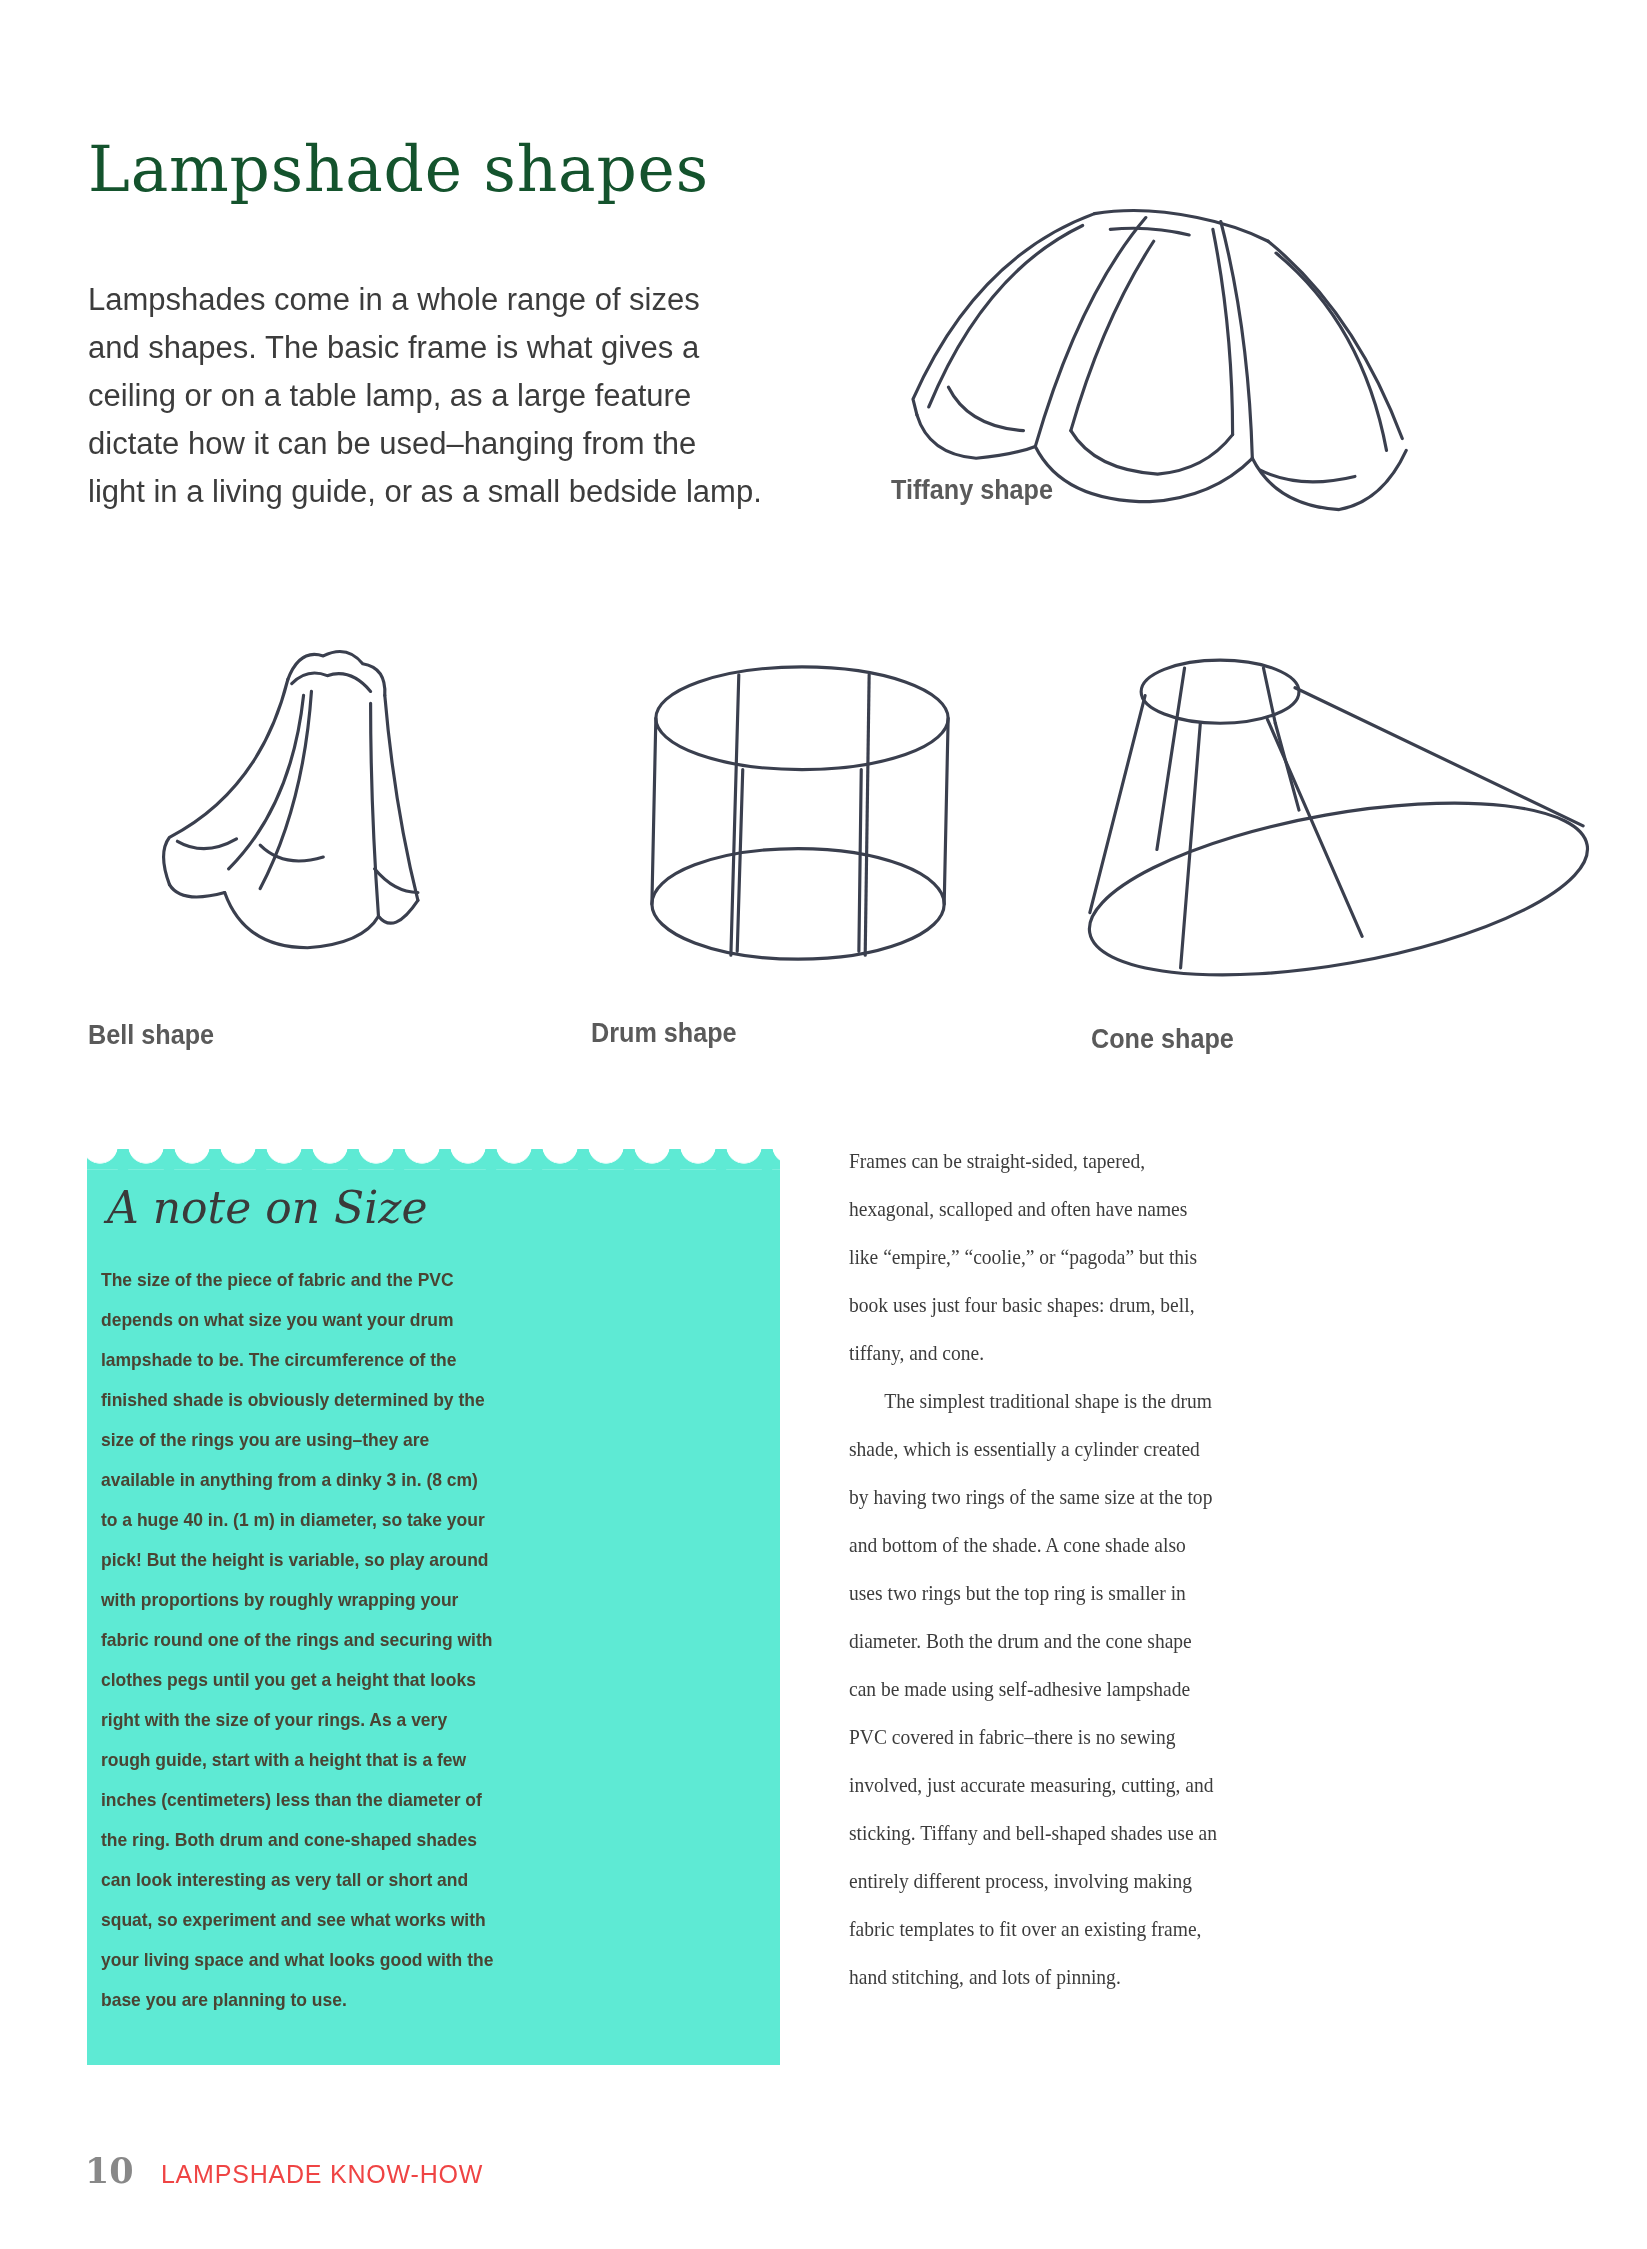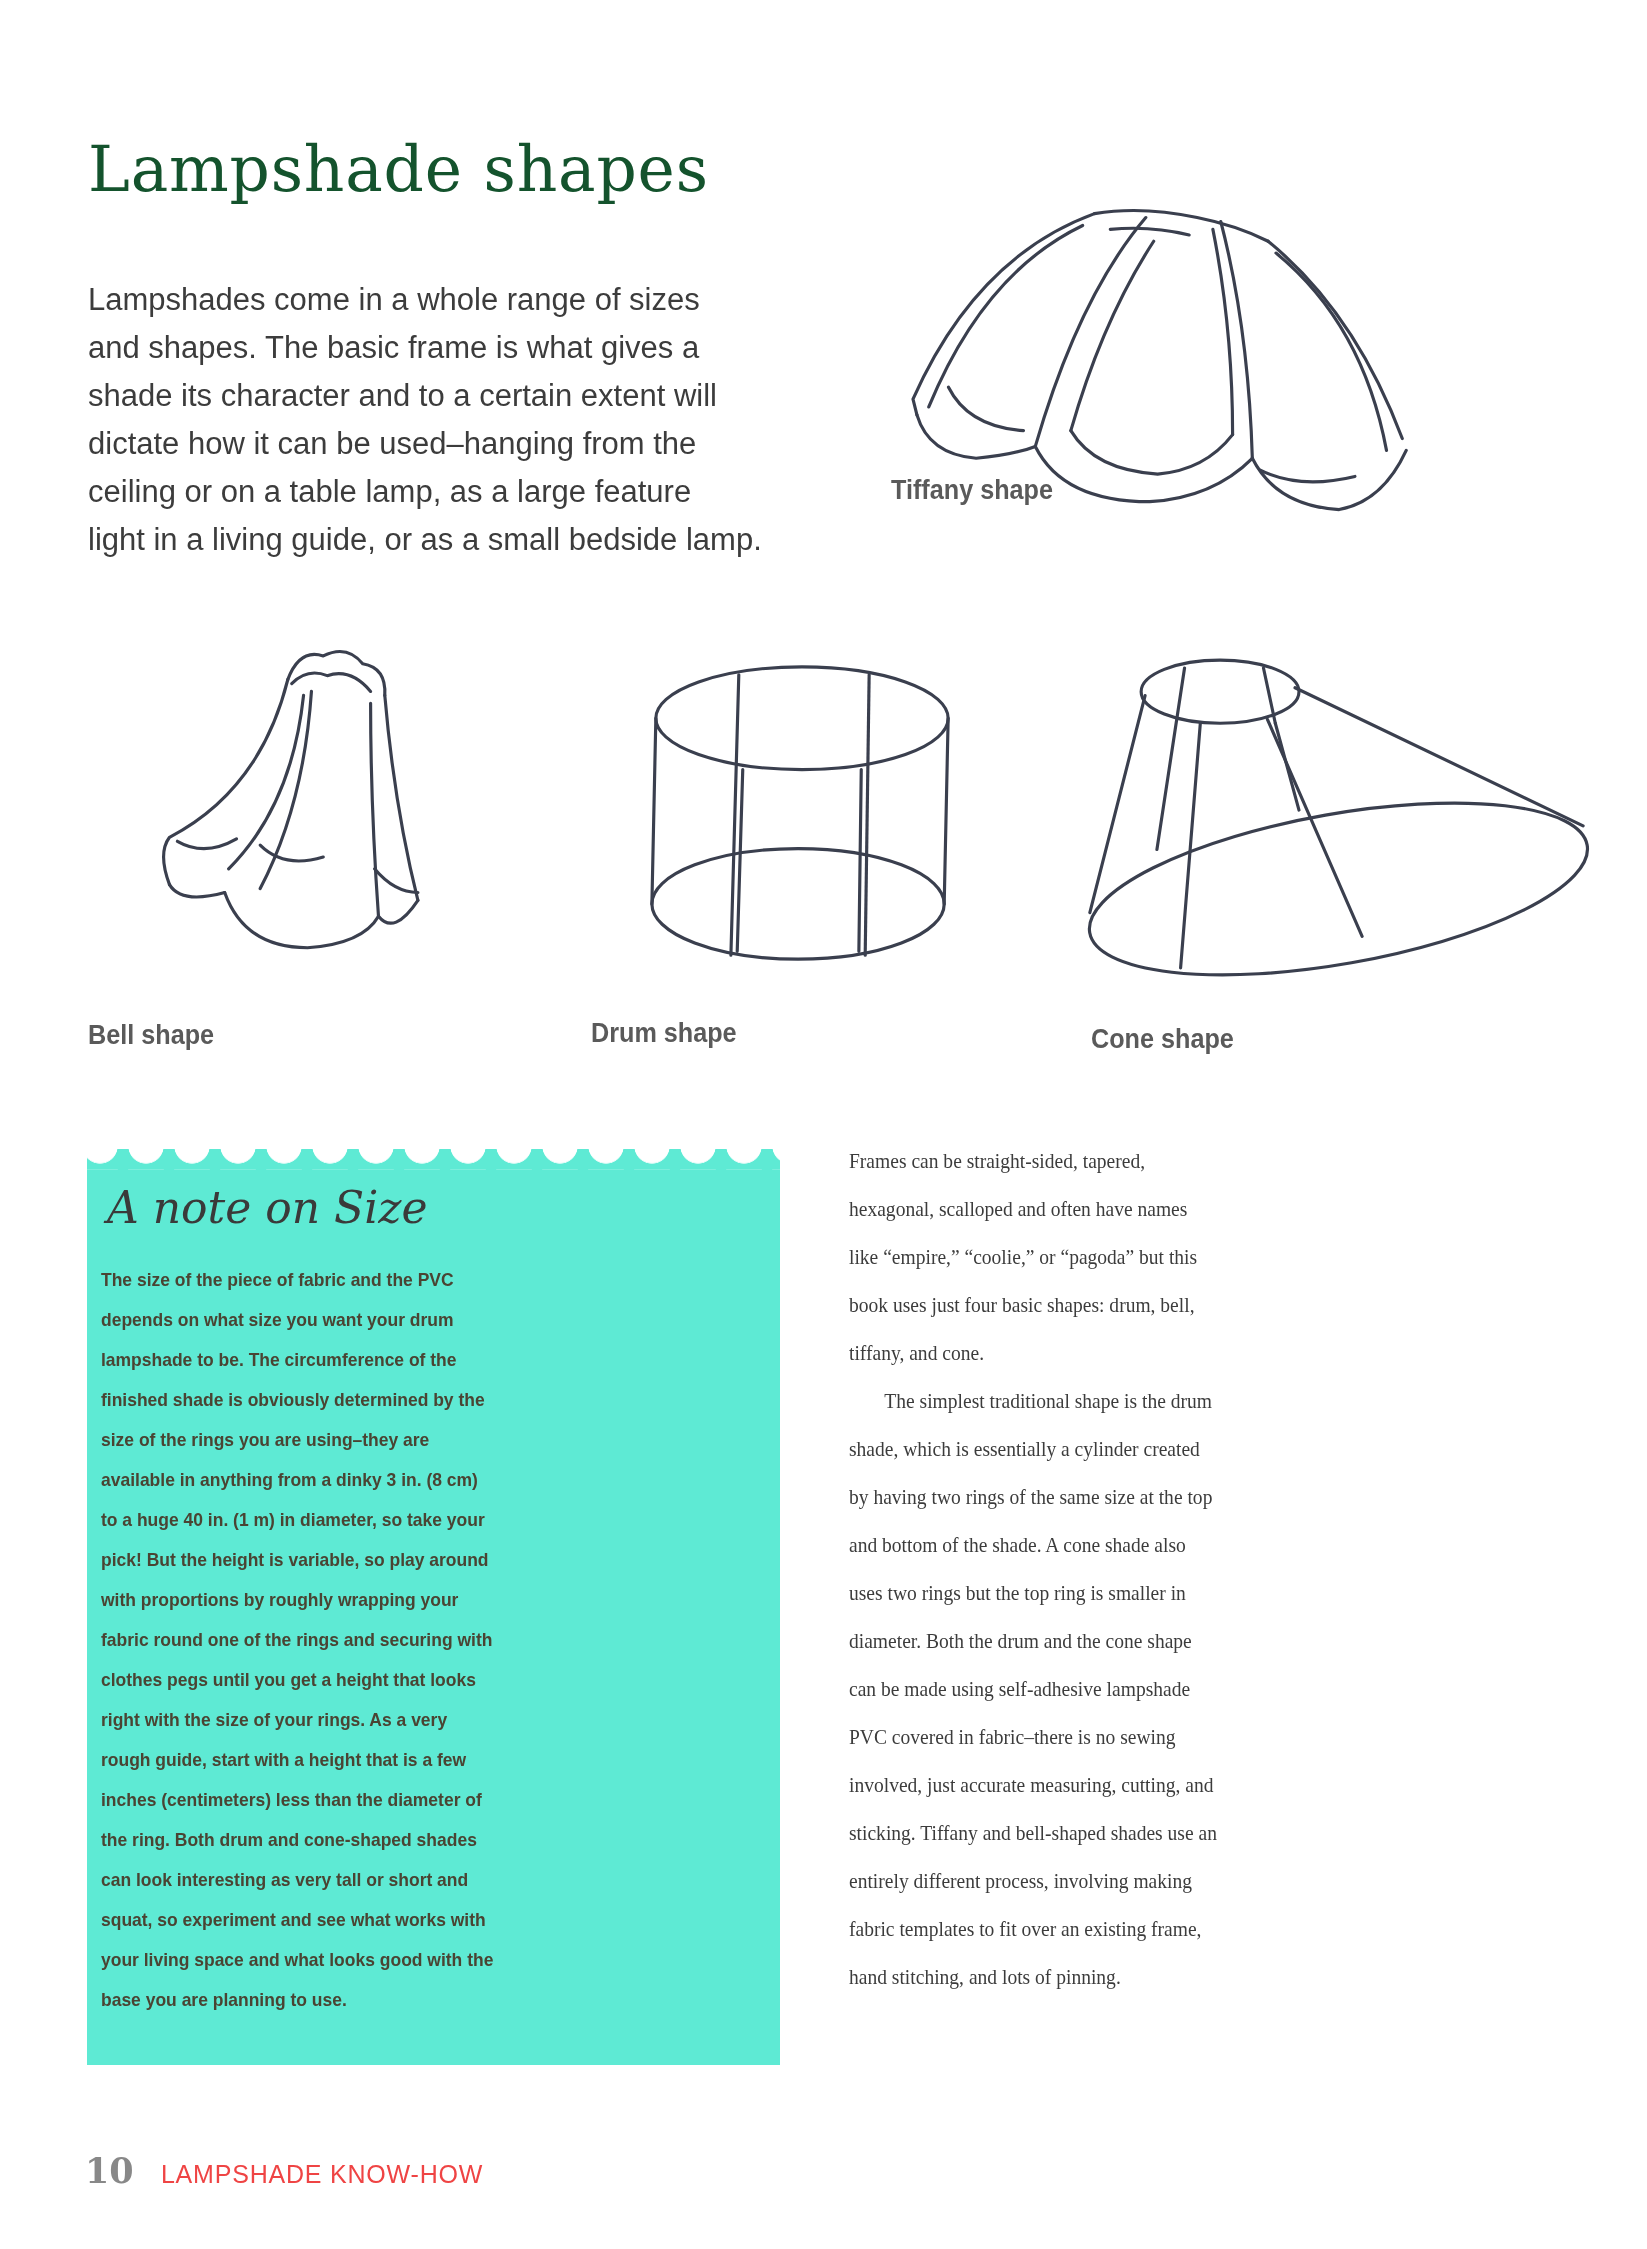--- a/index.html
+++ b/index.html
@@ -64,23 +64,22 @@
   }
 </style>
 </head>
 <body>
 
 <div class="abs title">Lampshade shapes</div>
 
 <div class="abs intro">
   <span>Lampshades come in a whole range of sizes</span>
   <span>and shapes. The basic frame is what gives a</span>
-  <span>shade its character and to a certain extent will</span>
+  <span>ceiling or on a table lamp, as a large feature</span>
   <span>dictate how it can be used–hanging from the</span>
-  <span>ceiling or on a table lamp, as a large feature</span>
   <span>light in a living guide, or as a small bedside lamp.</span>
 </div>
 
 <div class="fig" style="left:881px; top:186px; width:573px; height:292px;">
   <svg viewBox="0 0 725 370">
 
     <path d="M270 35 Q330 25 400 40 Q450 50 490 70"></path>
     <path d="M290 55 Q340 50 390 62"></path>
 
     <path d="M270 35 Q120 90 40 270 L45 290"></path>

